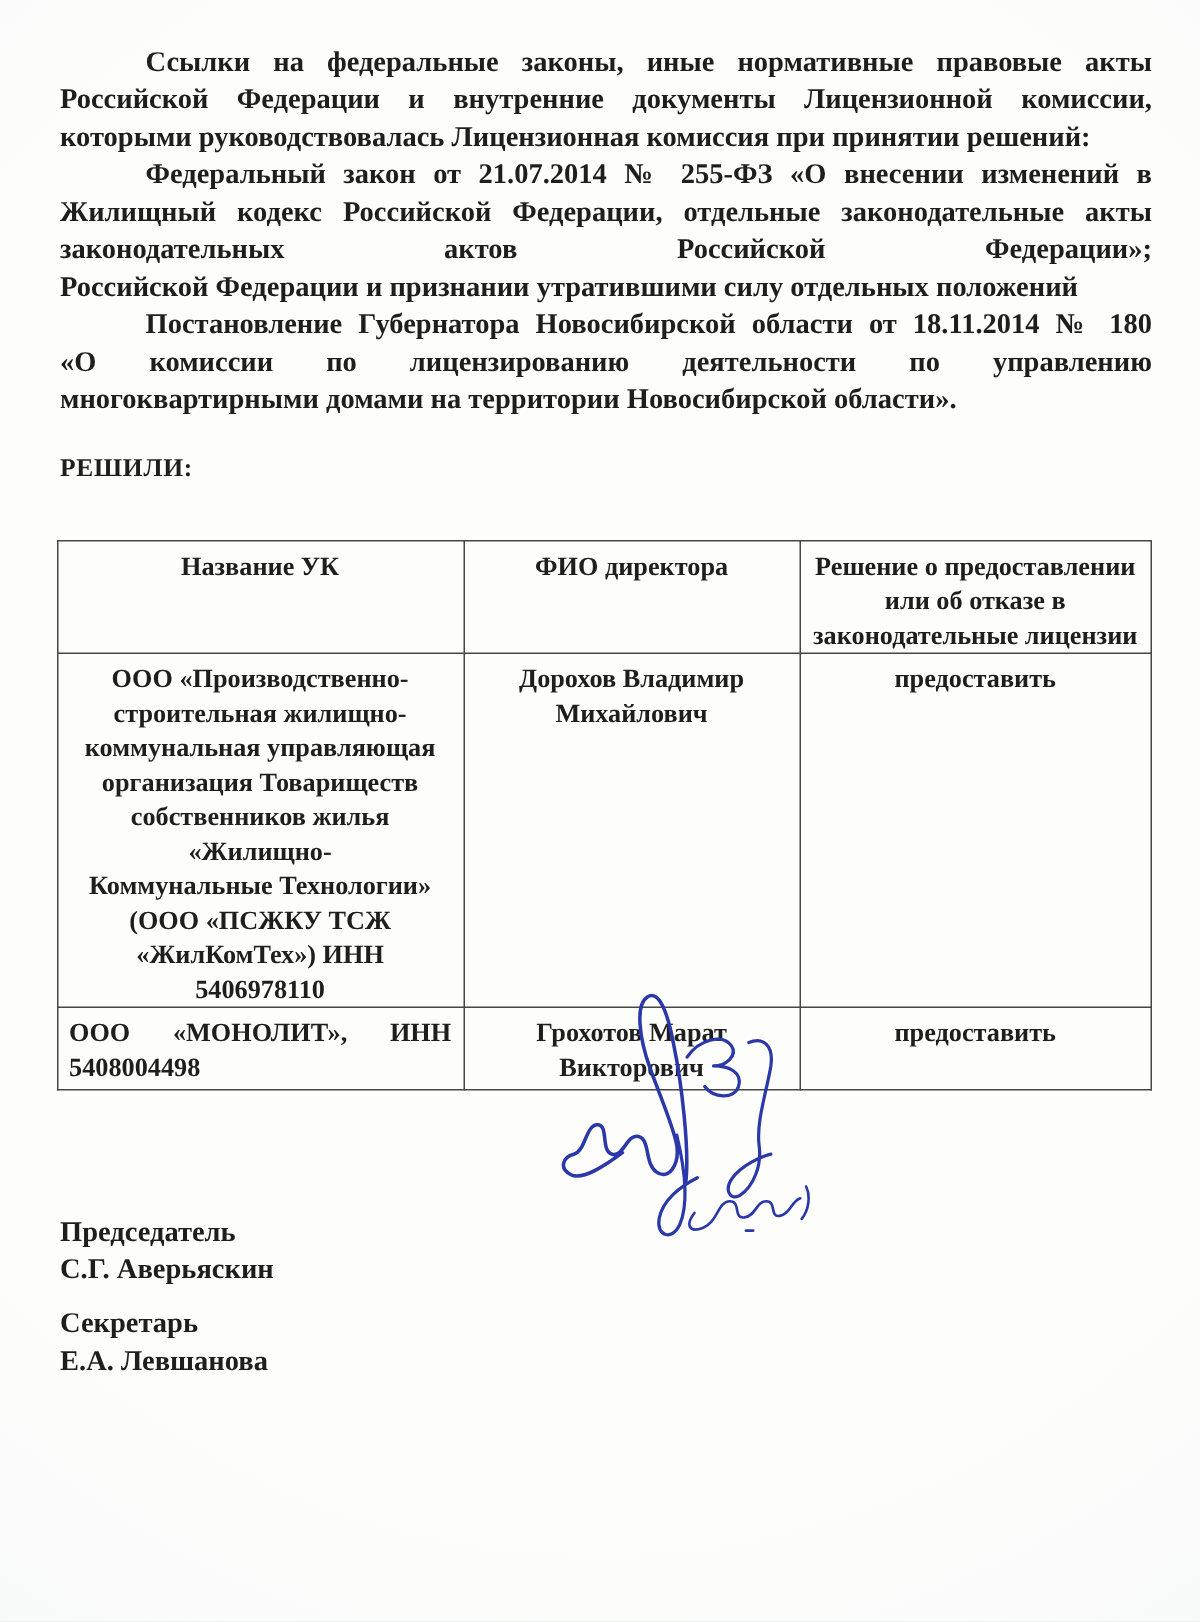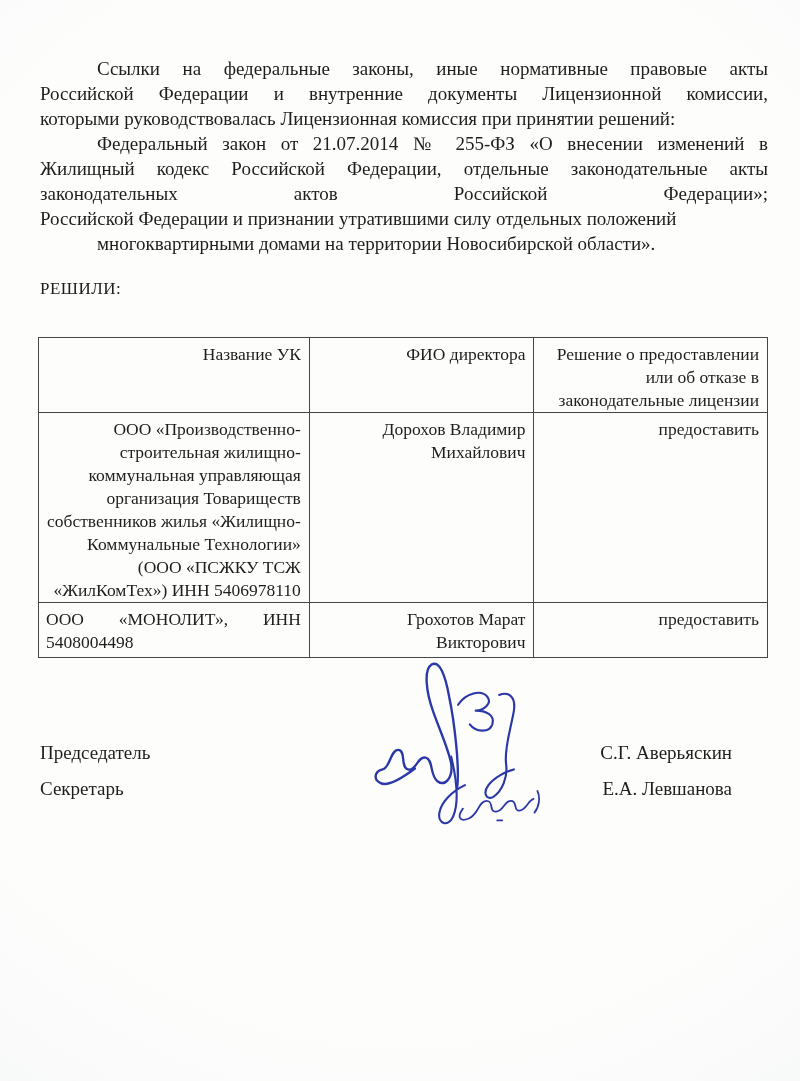--- a/index.html
+++ b/index.html
@@ -6,46 +6,46 @@
   .page{
     position:relative;
     width:800px;height:1081px;
     margin:0 auto;
     background:
       radial-gradient(ellipse 120% 90% at 50% 45%, #fdfdfc 55%, #f4f7f6 88%, #e9efed 100%);
     font-family:"Liberation Serif","DejaVu Serif",serif;
     color:#1e1e1e;
     overflow:hidden;
   }
-  .content{position:absolute;left:40px;top:56px;width:728px;}
+  .content{position:absolute;left:40px;top:29px;width:728px;font-weight:bold;}
   .para{font-size:19px;line-height:25px;}
   .para .tline:first-child{text-indent:57px;}
   .justify .tline{text-align:justify;text-align-last:justify;}
   .justify .tline:last-child{text-align-last:left;}
-  .leftlines .tline{text-align:right;}
+  .leftlines .tline{text-align:center;}
   .heading{font-size:17px;line-height:25px;margin-top:20px;letter-spacing:0.5px;}
   table.doc-table{
     border-collapse:collapse;
     margin-top:36px;margin-left:-2px;
     table-layout:fixed;
   }
   table.doc-table td{
     border:1px solid #464646;
     vertical-align:top;
     padding:5px 8px 0 7px;
     font-size:17.5px;line-height:23px;
   }
   td.c1{width:259px;}
   td.c2{width:213px;margin-left:22px;}
   td.c3{width:221px;}
   tr.hdr td{height:53px;}
   tr.r1 td{height:163px;}
   tr.r2 td{height:49px;}
   .sig-block{margin-top:82px;}
-  .sig-row{display:flex;justify-content:space-between;align-items:baseline;font-size:19px;line-height:25px;}
+  .sig-row{display:flex;justify-content:space-between;align-items:baseline;font-size:19px;line-height:25px;flex-direction:column;}
   .sig-row + .sig-row{margin-top:11px;}
   .sig-name{margin-right:36px;}
   .signature-ink{position:absolute;left:362px;top:650px;width:196px;height:185px;pointer-events:none;}
   .signature-ink path{fill:none;stroke-linecap:round;stroke-linejoin:round;}
 </style>
 </head>
 <body>
 
 <div class="page">
   <div class="content">
@@ -57,20 +57,22 @@
       </div>
 
     <div class="para justify">
         <div class="tline">Федеральный закон от 21.07.2014 № 255-ФЗ «О внесении изменений в</div>
         <div class="tline">Жилищный кодекс Российской Федерации, отдельные законодательные акты</div>
         <div class="tline">законодательных актов Российской Федерации»;</div>
         <div class="tline">Российской Федерации и признании утратившими силу отдельных положений</div>
       </div>
 
     <div class="para justify">
+        <div class="tline">Постановление Губернатора Новосибирской области от 18.11.2014 № 180</div>
+        <div class="tline">«О комиссии по лицензированию деятельности по управлению</div>
         <div class="tline">многоквартирными домами на территории Новосибирской области».</div>
       </div>
 
     <div class="heading">РЕШИЛИ:</div>
 
     <table class="doc-table">
       <tbody>
           <tr class="hdr">
         <td class="c1">
               <div class="leftlines">

